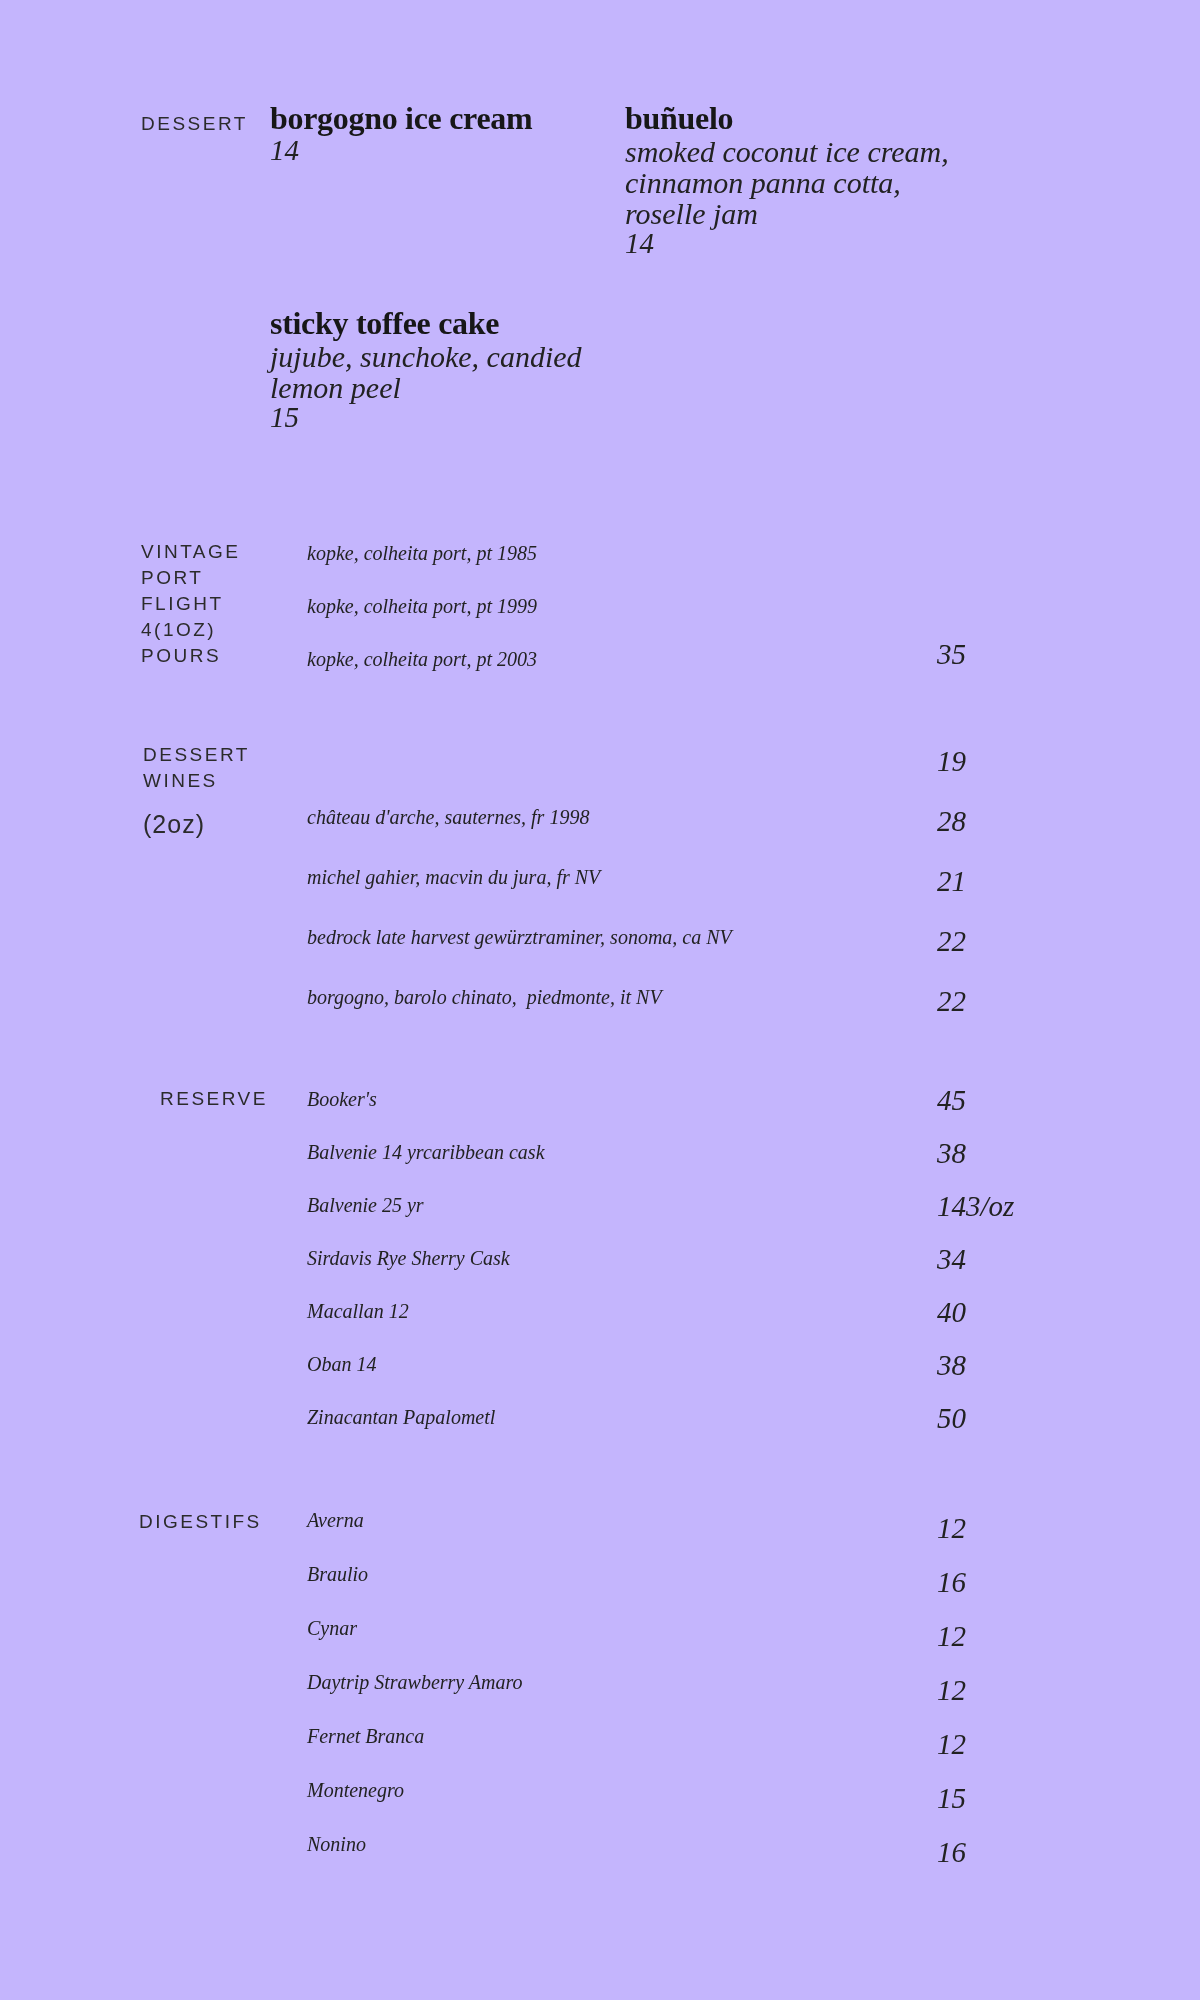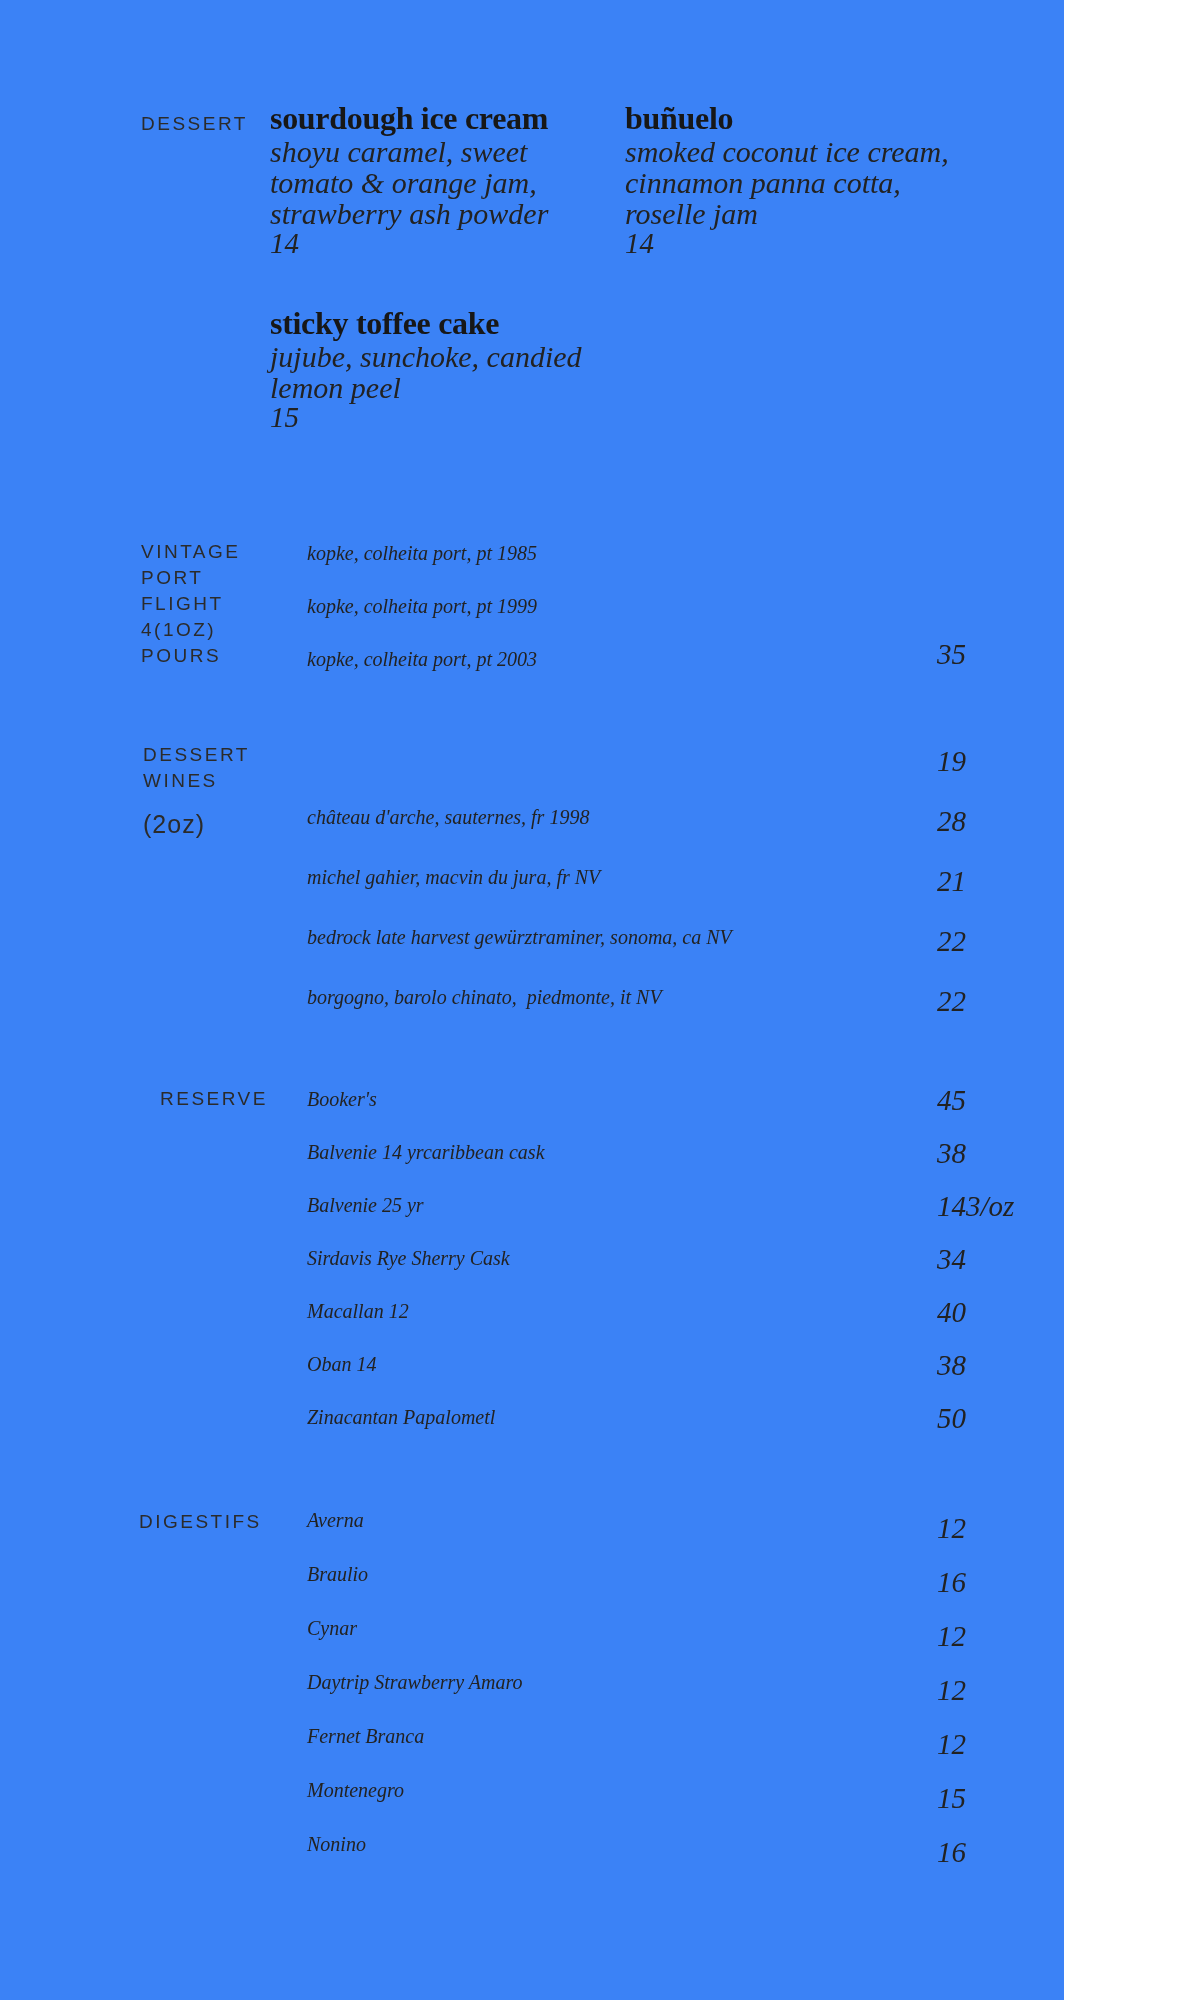--- a/index.html
+++ b/index.html
@@ -1,21 +1,21 @@
 <!DOCTYPE html>
 <html><head>
 <meta charset="utf-8">
 <style>
   * { margin: 0; padding: 0; box-sizing: border-box; }
   html, body { background: #ffffff; }
   .page {
     position: relative;
-    width: 1064px;
+    width: 1200px;
     height: 2000px;
-    background: #3b82f6;
+    background: #c4b5fd;
     overflow: hidden;
     font-family: "Liberation Serif", "DejaVu Serif", serif;
     color: #1c1c1c;
   }
   
   .label {
     position: absolute;
     font-family: "Liberation Sans", "DejaVu Sans", sans-serif;
     font-size: 19px;
     letter-spacing: 2.5px;
@@ -83,26 +83,21 @@
   .rows-digestifs .price { transform: translateY(8px); }
 </style>
 </head>
 <body>
 
 <div class="page">
 
   <div class="label" style="left:141px; top:111px">DESSERT</div>
 
   <div class="dessert-card" style="left:270px; top:100px">
-    <div class="d-name">sourdough ice cream</div>
-    <div class="d-desc">
-      <div>shoyu caramel, sweet</div>
-      <div>tomato &amp; orange jam,</div>
-      <div>strawberry ash powder</div>
-    </div>
+    <div class="d-name">borgogno ice cream</div>
     <div class="d-price">14</div>
   </div>
 
   <div class="dessert-card" style="left:625px; top:100px">
     <div class="d-name">buñuelo</div>
     <div class="d-desc">
       <div>smoked coconut ice cream,</div>
       <div>cinnamon panna cotta,</div>
       <div>roselle jam</div>
     </div>

